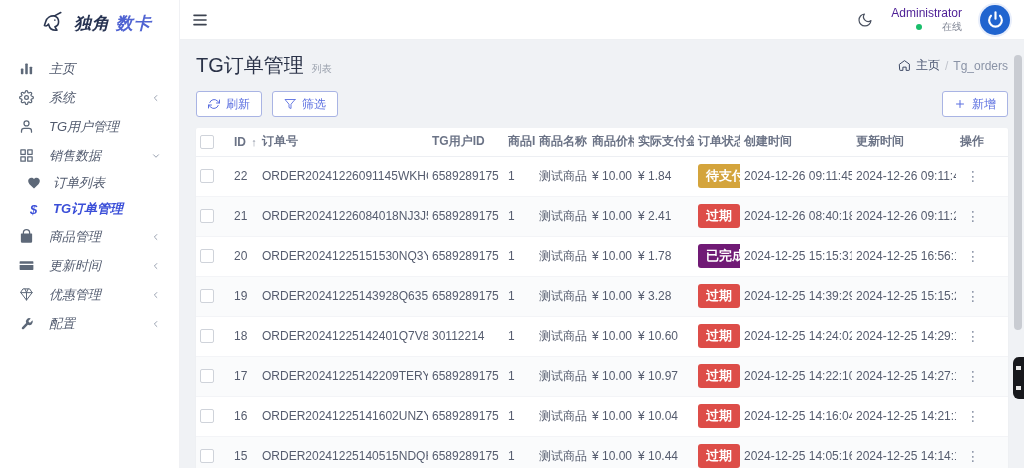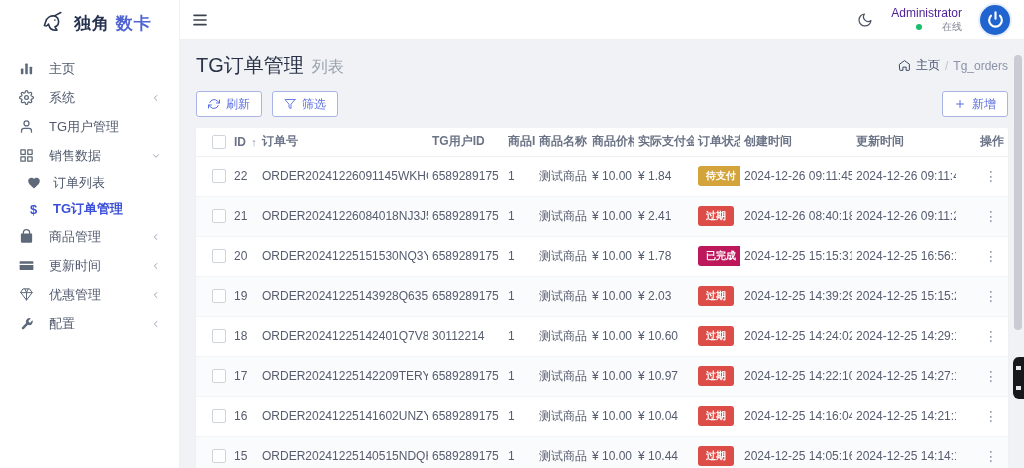--- a/index.html
+++ b/index.html
@@ -1,21 +1,21 @@
 <!DOCTYPE html>
 <html><head>
 <meta charset="utf-8">
 <style>
   * { margin:0; padding:0; box-sizing:border-box; }
   html,body { width:1024px; height:468px; overflow:hidden; }
   body { font-family:"Liberation Sans","DejaVu Sans",sans-serif; background:#f0f2f5; color:#515a6e; }
   .app { display:flex; width:1024px; height:468px; }
 
   
-  .sidebar { width:180px; background:#fff; flex-shrink:0; border-right:1px solid #f0f1f4; position:relative; z-index:3; }
+  .sidebar { width:180px; background:#fff; flex-shrink:0; border-right:1px solid #f0f1f4; position:relative; z-index:3;font-style:italic; }
   .logo { height:46px; display:flex; align-items:center; padding-left:38px; gap:9px; }
   .logo .uicon { color:#2b3650; display:flex; }
   .logo-text { font-size:17px; font-weight:bold; color:#273352; letter-spacing:1px; }
   .logo-text .accent { color:#4f63d2; }
   .nav { margin-top:8px; }
   .side-item { height:29px; display:flex; align-items:center; padding:0 18px 0 18px; font-size:13px; cursor:pointer; }
   .side-item .icon { width:17px; height:17px; margin-right:14px; color:#5d6878; display:flex; align-items:center; justify-content:center; }
   .side-item .lbl { flex:1; color:#515a6e; }
   .side-item .chev { color:#9aa2b1; display:flex; }
   .side-item.sub { height:26px; padding-left:26px; }
@@ -34,41 +34,41 @@
   .admin-name { font-size:12px; color:#4c1d95; }
   .admin-status { font-size:10px; color:#808695; display:flex; align-items:center; justify-content:flex-end; gap:20px; }
   .dot { width:6px; height:6px; border-radius:50%; background:#19be6b; display:inline-block; }
   .avatar { width:30px; height:30px; border-radius:50%; background:#2064cf; display:flex; align-items:center; justify-content:center; color:#fff; cursor:pointer; box-shadow:0 0 0 2px #e8eefb; }
 
   
   .content { flex:1; padding:12px 16px 0; position:relative; overflow:hidden; }
   .page-head { display:flex; align-items:center; justify-content:space-between; }
   .title-wrap { display:flex; align-items:baseline; gap:8px; }
   .page-title { font-size:20px; color:#2b3348; font-weight:500; }
-  .page-sub { font-size:16px; color:#9aa1ad; }
+  .page-sub { font-size:10px; color:#9aa1ad; }
   .breadcrumb { font-size:12px; color:#46526e; display:flex; align-items:center; gap:5px; }
   .breadcrumb .home-ic { display:flex; color:#394561; }
   .breadcrumb .sep { color:#c0c4cc; }
   .breadcrumb .cur { color:#8a93a6; }
   .toolbar { margin-top:12px; display:flex; align-items:center; justify-content:space-between; }
   .btn-group { display:flex; gap:10px; }
   .btn { display:inline-flex; align-items:center; gap:6px; height:26px; padding:0 11px; background:#fff;
          border:1px solid #a9b4e4; border-radius:3px; color:#5a6ee0; font-size:12px; cursor:pointer; }
   .btn .bic { display:flex; }
 
   
   .card { background:#fff; margin-top:11px; border-radius:2px; box-shadow:0 1px 2px rgba(40,50,80,.04); }
   table { width:100%; border-collapse:collapse; table-layout:fixed; font-size:12px; }
   th { text-align:left; color:#6b7386; font-weight:bold; height:28px; padding:0 4px; border-bottom:1px solid #edeff3; white-space:nowrap; overflow:hidden; }
   td { height:40px; padding:0 4px; color:#555c6e; border-bottom:1px solid #f3f4f7; white-space:nowrap; overflow:hidden; }
   tbody tr:nth-child(even) td { background:#fafbfc; }
   .cb { width:14px; height:14px; border:1px solid #cfd3da; border-radius:2px; background:#fff; display:inline-block; vertical-align:middle; cursor:pointer; }
-  .col-check, .col-action { text-align:right; }
+  .col-check, .col-action { text-align:left; }
   .sort-arrow { color:#8d94a3; font-size:11px; margin-left:2px; }
-  .badge { display:inline-block; padding:3px 8px; border-radius:3px; color:#fff; font-size:10px; font-weight:bold; }
+  .badge { display:inline-block; padding:3px 8px; border-radius:3px; color:#fff; font-size:13px; font-weight:bold; }
   .more { color:#8a93a6; font-size:14px; cursor:pointer; padding:2px 6px; }
 
   
   .watermark { position:absolute; top:424px; right:6px; font-size:28px; font-weight:bold; color:#6d6d6d; opacity:.82; letter-spacing:0; z-index:9; pointer-events:none; white-space:nowrap; }
   .scroll-thumb { position:absolute; right:2px; top:55px; width:8px; height:275px; background:#c9ccd2; border-radius:4px; z-index:8; }
   .drag-handle { position:absolute; right:0; top:357px; width:11px; height:42px; background:#17181c; border-radius:6px 0 0 6px; z-index:10; }
   .drag-handle::before, .drag-handle::after { content:""; position:absolute; left:3px; width:5px; height:4px; background:#e8e8e8; }
   .drag-handle::before { top:9px; } .drag-handle::after { bottom:9px; }
 </style>
 </head>
@@ -357,34 +357,34 @@
               </tr>
               <tr>
                 <td class="col-check"><span class="cb"></span></td>
                 <td>20</td>
                 <td>ORDER20241225151530NQ3YNN</td>
                 <td>6589289175</td>
                 <td>1</td>
                 <td>测试商品</td>
                 <td>¥ 10.00</td>
                 <td>¥ 1.78</td>
-                <td><span class="badge" style="background:#be185d">已完成</span></td>
+                <td><span class="badge" style="background:#701a75">已完成</span></td>
                 <td>2024-12-25 15:15:31</td>
                 <td>2024-12-25 16:56:10</td>
                 <td class="col-action"><span class="more">⋮</span></td>
               </tr>
               <tr>
                 <td class="col-check"><span class="cb"></span></td>
                 <td>19</td>
                 <td>ORDER20241225143928Q635CZ</td>
                 <td>6589289175</td>
                 <td>1</td>
                 <td>测试商品</td>
                 <td>¥ 10.00</td>
-                <td>¥ 2.03</td>
+                <td>¥ 3.28</td>
                 <td><span class="badge" style="background:#dd4d48">过期</span></td>
                 <td>2024-12-25 14:39:29</td>
                 <td>2024-12-25 15:15:22</td>
                 <td class="col-action"><span class="more">⋮</span></td>
               </tr>
               <tr>
                 <td class="col-check"><span class="cb"></span></td>
                 <td>18</td>
                 <td>ORDER20241225142401Q7V8E4</td>
                 <td>30112214</td>

